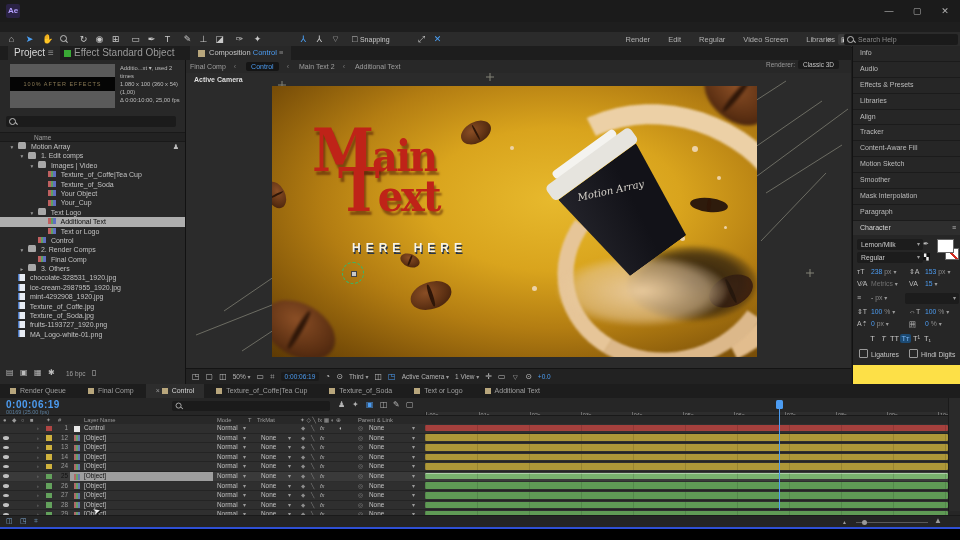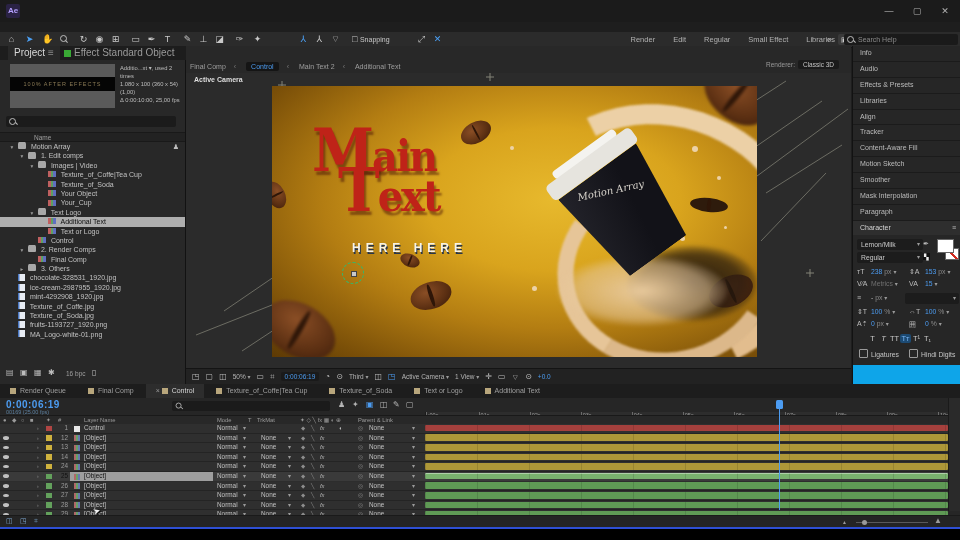--- a/index.html
+++ b/index.html
@@ -108,21 +108,21 @@
   #cup-body{position:absolute;left:0;top:26px;width:96px;height:104px;background:linear-gradient(100deg,#23232a,#121218 60%);
             clip-path:polygon(0 0,100% 0,86% 100%,14% 100%);border-radius:0 0 10px 10px;}
   #cup-text{position:absolute;left:8px;top:44px;width:80px;text-align:center;transform:rotate(24deg);
             font-family:"DejaVu Serif","Liberation Serif",serif;font-style:italic;font-size:10px;color:#d9d5cd;}
   
   #vbar{position:absolute;left:0;top:322px;width:665px;height:16px;background:#222;border-top:1px solid #141414;
         font-size:6.5px;color:#b5b5b5;display:flex;align-items:center;gap:6px;padding-left:6px;box-sizing:border-box;}
   #vbar .ic{font-size:8px;}
   #vbar .pill{background:#1a1a1a;padding:1px 4px;border-radius:2px;}
   
-  #rightcol{position:absolute;left:852px;top:46px;width:108px;height:338px;background:#0ea5e9;border-left:1px solid #121212;}
+  #rightcol{position:absolute;left:852px;top:46px;width:108px;height:338px;background:#fde047;border-left:1px solid #121212;}
   .rp-item{height:14.9px;line-height:14.9px;background:#262626;border-bottom:1px solid #1b1b1b;
            font-size:7px;color:#bcbcbc;padding-left:7px;}
   #char-head{height:14px;line-height:14px;background:#2e2e2e;font-size:7px;color:#d5d5d5;padding-left:7px;position:relative;}
   #char-head .ic{position:absolute;right:5px;top:0;}
   #char-body{position:relative;height:130px;background:#262626;font-size:6.8px;}
   .sel-box{position:absolute;height:11px;background:#1c1c1c;border-radius:2px;color:#c9c9c9;line-height:11px;padding-left:4px;}
   .sel-box .caret{position:absolute;right:3px;top:0;line-height:11px;}
   .cv{color:#4c9cf1;} .cu{color:#8a8a8a;margin-left:2px;} .cg{color:#6f6f6f;}
   .cicon{position:absolute;font-size:7px;color:#bdbdbd;}
   #fill-swatch{position:absolute;left:84px;top:4px;width:15px;height:12px;background:#fff;border:1px solid #666;z-index:2;}
@@ -234,21 +234,21 @@
     <span class="tool" style="left:328px">⌔</span>
     <span class="tool" style="left:352px;width:60px;text-align:left">
       <span>□</span> <span style="font-size:7px">Snapping</span></span>
     <span class="tool" style="left:414px">⤢</span>
     <span class="tool active" style="left:430px">✕</span>
     <div id="workspaces">
 
     <span>Render</span>
         <span>Edit</span>
         <span>Regular</span>
-        <span>Small Effect</span>
+        <span>Video Screen</span>
         <span>Libraries</span>
       </div>
     <span id="ws-overflow" class="abs" style="right:128px;top:3px">»</span>
     <span id="ws-icon">▣▾</span>
     <div id="help-search">
       <span class="mag"></span>
       <span>Search Help</span>
     </div>
   </div>
 
@@ -425,20 +425,26 @@
       <span class="ic" style="left:6px">▤</span>
       <span class="ic" style="left:20px">▣</span>
       <span class="ic" style="left:34px">▦</span>
       <span class="ic" style="left:48px">✱</span>
       <span id="bpc">16 bpc</span>
       <span class="ic" style="left:92px">▯</span>
     </div>
   </div>
 
   <div id="viewer">
+    <div id="viewer-tabs">
+      <span id="vtab">
+        <span class="sq-tan"></span><span>Composition</span>
+        <span class="blue">Control</span> <span style="color:#8a8a8a">≡</span>
+      </span>
+    </div>
     <div id="crumbs">
       <span>Final Comp</span><span class="crumb-sep">‹</span>
       <span id="crumb-active">Control</span><span class="crumb-sep">‹</span>
       <span>Main Text 2</span><span class="crumb-sep">‹</span>
       <span>Additional Text</span>
     </div>
     <div id="renderer"><span>Renderer:</span><b>Classic 3D</b></div>
     <div id="canvas">
       <svg id="wires" width="665" height="295">
         <g stroke="#8f8f80" stroke-width="1" opacity="0.65">

